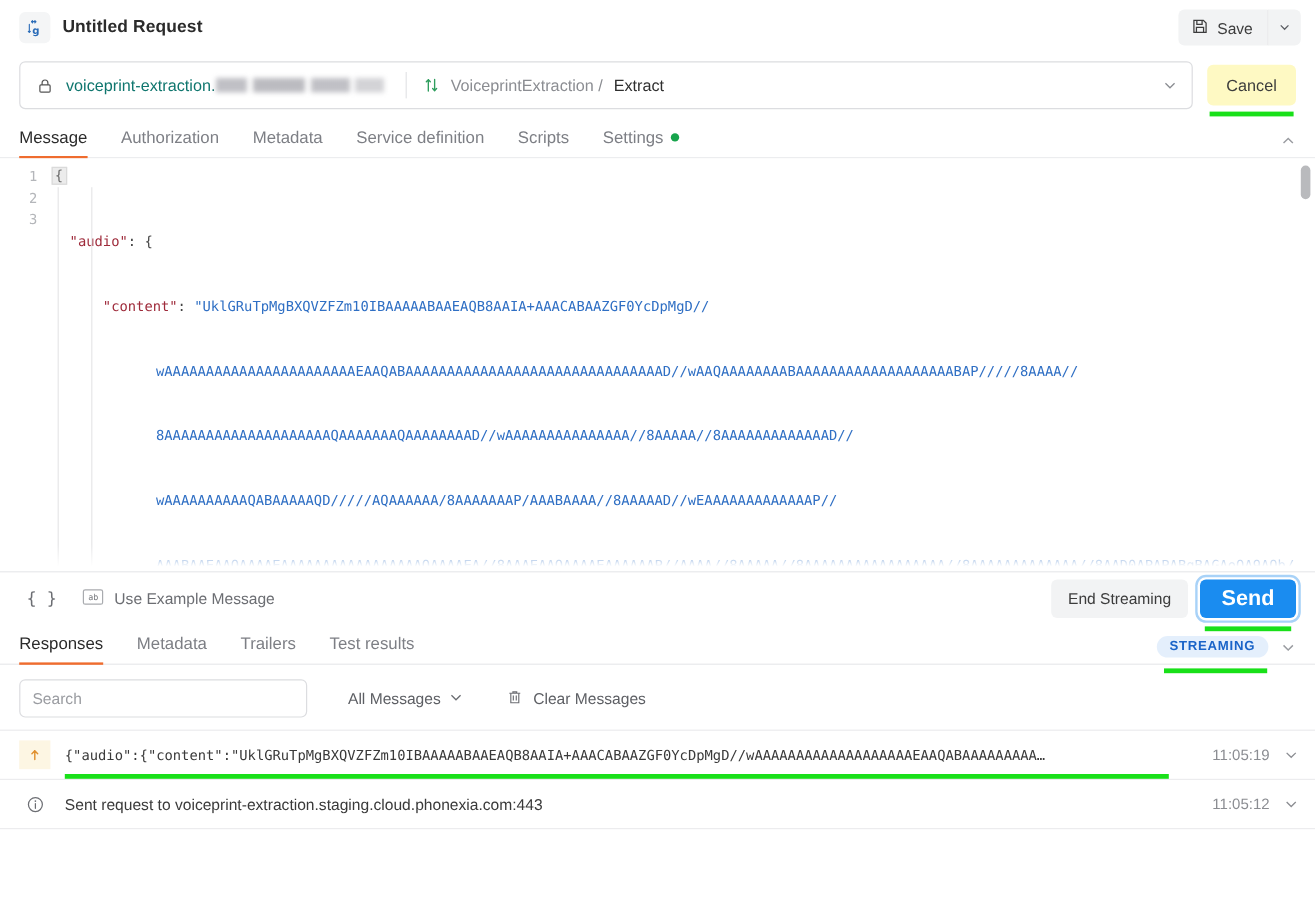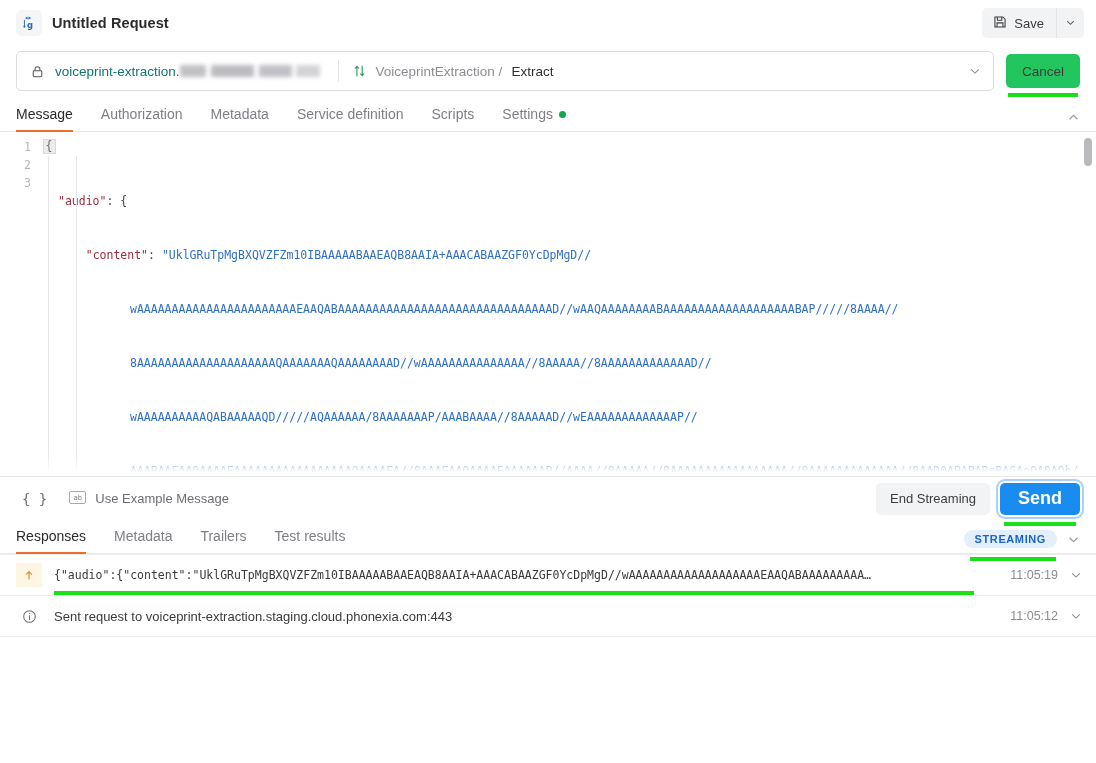--- a/index.html
+++ b/index.html
@@ -64,21 +64,21 @@
   }
   .url-sep { width: 1px; height: 22px; background: #e3e4e6; margin: 0 14px 0 10px; }
   .method-wrap { display: flex; align-items: center; gap: 9px; min-width: 0; }
   .stream-ico { color: #2f9e5e; display: flex; }
   .svc-name { font-size: 13.5px; color: #8b8d92; white-space: nowrap; }
   .mth-name { font-size: 13.5px; color: #2f2f2f; }
   .url-caret { margin-left: auto; color: #8c8e93; display: flex; padding-left: 10px; }
 
   .cancel-wrap { position: relative; }
   .btn-cancel {
-    background: #22c55e; border: none; border-radius: 5px; height: 34px;
+    background: #fef9c3; border: none; border-radius: 5px; height: 34px;
     padding: 0 16px; font-size: 13.5px; color: #3c3c3c;
     font-family: inherit; cursor: pointer;
   }
   .hl-bar { position: absolute; background: #19e019; height: 4px; }
   .hl-cancel { left: 2px; right: 2px; bottom: -9px; }
 
   
   .tabs-row {
     display: flex; align-items: flex-end; gap: 0;
     padding: 0 16px; height: 36px; position: relative;
@@ -390,20 +390,40 @@
       <span class="badge-streaming">STREAMING</span>
       <span class="resp-collapse">
         <svg width="13" height="13" viewBox="0 0 13 13" fill="none" stroke="#9a9ca1" stroke-width="1.2">
           <path d="M2.6 4.8 6.5 8.6l3.9-3.8"></path>
         </svg>
       </span>
       <div class="hl-bar hl-streaming"></div>
     </div>
   </div>
 
+  <div class="filter-row">
+    <input class="search-box" type="text" placeholder="Search" style="">
+    <div class="all-msgs">
+      <span>All Messages</span>
+      <span>
+        <svg width="12" height="12" viewBox="0 0 12 12" fill="none" stroke="#6c6e73" stroke-width="1.1">
+          <path d="M2.2 4.4 6 8.1l3.8-3.7"></path>
+        </svg>
+      </span>
+    </div>
+    <div class="clear-msgs">
+      <span>
+        <svg width="14" height="14" viewBox="0 0 16 16" fill="none" stroke="#6c6e73" stroke-width="1.1">
+          <path d="M2.8 4.2h10.4M6.2 4.2V2.9h3.6v1.3"></path>
+          <path d="M4.2 4.2v9.1h7.6V4.2M6.6 6.4v4.8M9.4 6.4v4.8"></path>
+        </svg>
+      </span>
+      <span>Clear Messages</span>
+    </div>
+  </div>
 
   <div class="resp-list">
 
     <div class="resp-row">
       <span class="row-ico sent">
         <svg width="12" height="12" viewBox="0 0 14 14" fill="none" stroke="#e0912f" stroke-width="1.4" stroke-linecap="round">
           <path d="M7 11.6V3M7 3 4.2 5.9M7 3l2.8 2.9"></path>
         </svg>
       </span>
       <span class="row-msg">{"audio":{"content":"UklGRuTpMgBXQVZFZm10IBAAAAABAAEAQB8AAIA+AAACABAAZGF0YcDpMgD//wAAAAAAAAAAAAAAAAAAAEAAQABAAAAAAAAA…</span>

